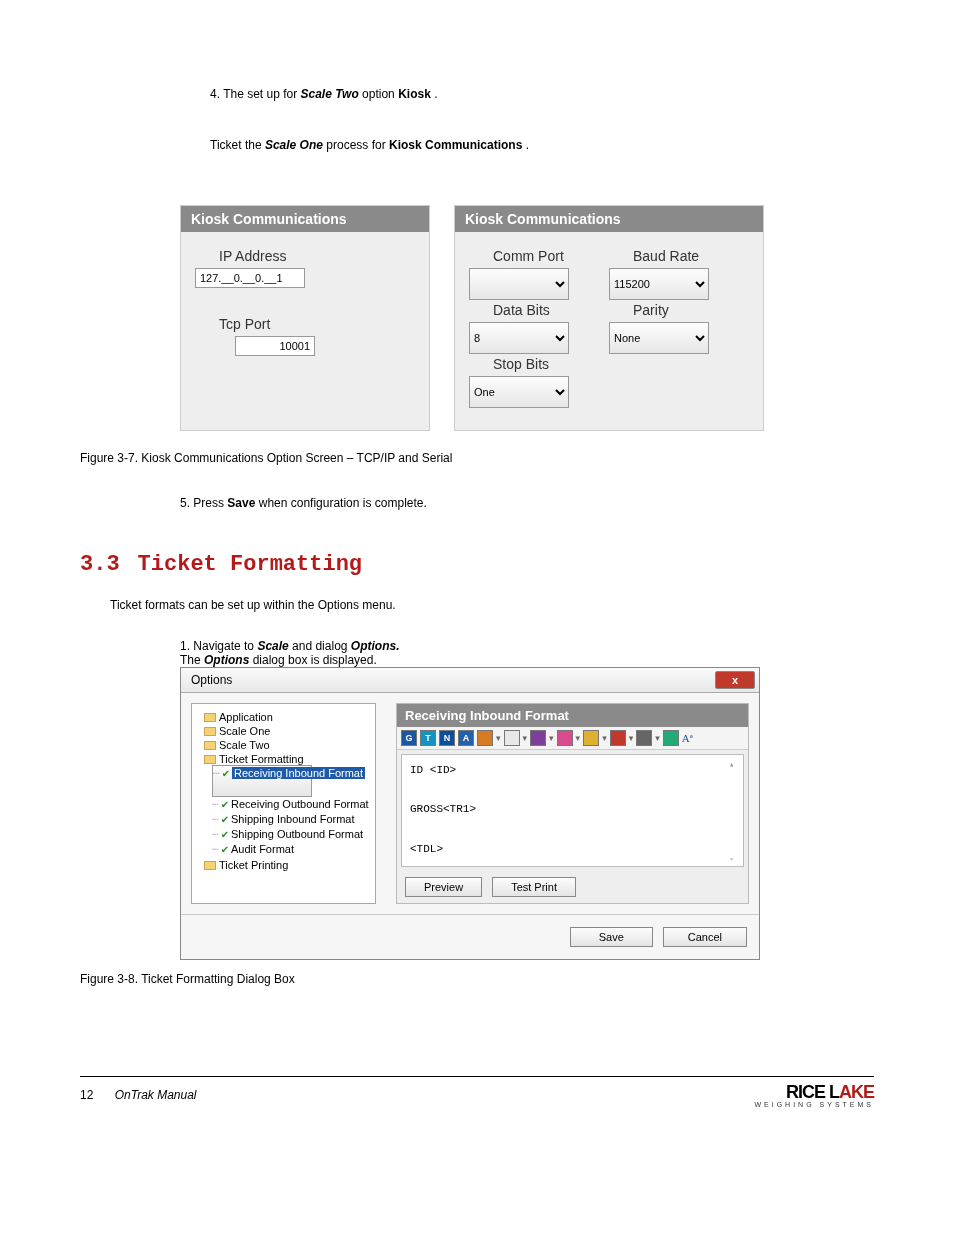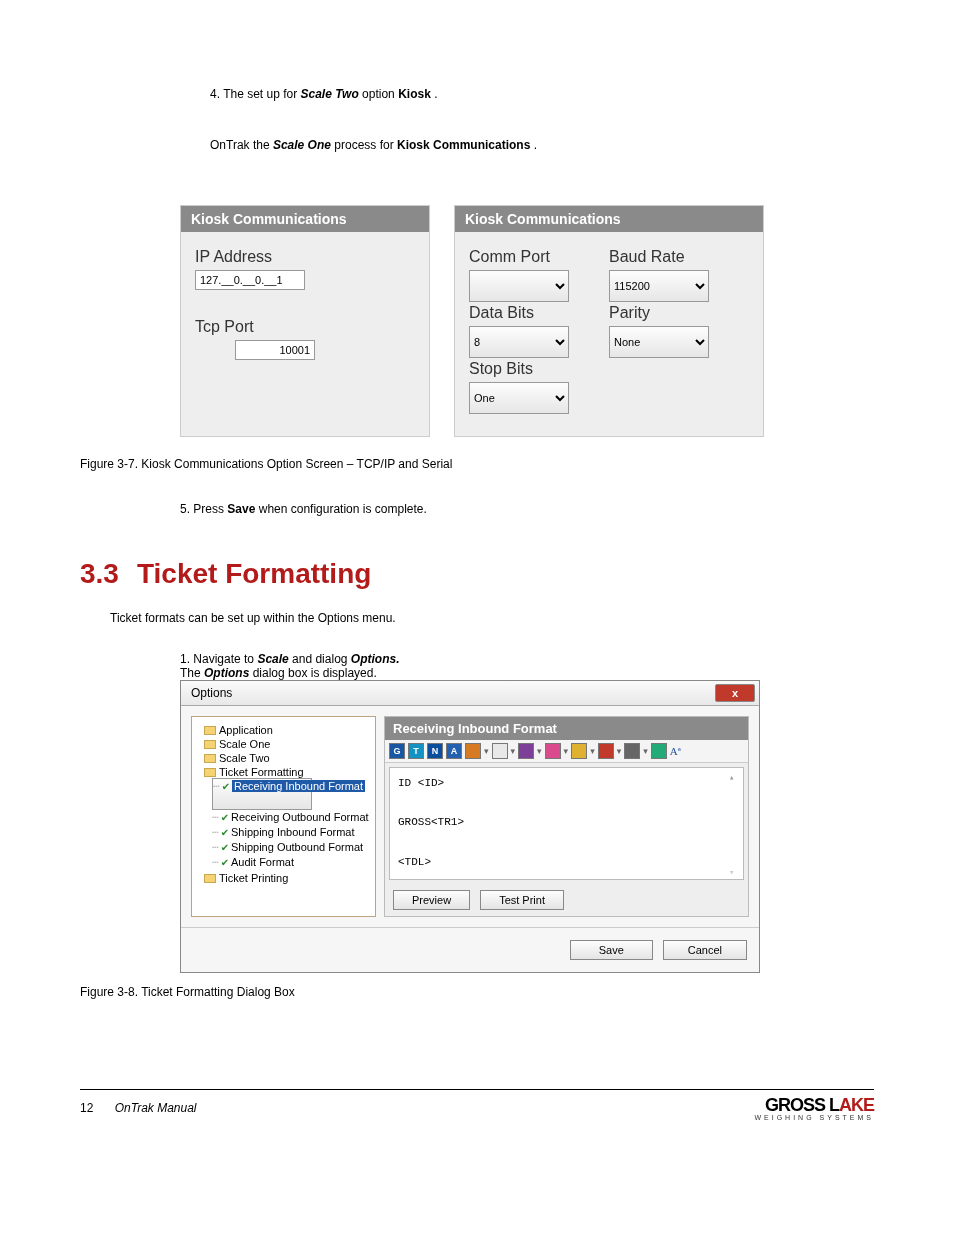--- a/index.html
+++ b/index.html
@@ -7,35 +7,35 @@
   .instr { margin: 6px 0 6px 30px; font-size: 12px; line-height: 1.45; }
   .instr-list { margin-left: 100px; }
   .bold { font-weight: bold; }
   .italic-bold { font-weight: bold; font-style: italic; }
 
   .panels-row { display: flex; gap: 24px; margin: 50px 0 20px 100px; }
   .panel { background: #eee; border: 1px solid #ccc; }
   .panel-head { background: #8a8a8a; color: #fff; font-weight: bold; padding: 5px 10px; font-size: 14px; font-family: "Segoe UI", Arial, sans-serif; }
   .panel-body { padding: 16px 14px 22px 14px; display: flex; flex-wrap: wrap; gap: 14px 40px; }
   .fld { display: flex; flex-direction: column; gap: 4px; }
-  .fld-lbl { font-size: 16px; color: #333; }
+  .fld-lbl { font-size: 14px; color: #333; margin-left: 24px; }
   .txt-input { width: 110px; height: 20px; font-size: 11px; padding: 1px 4px; border: 1px solid #999; background: #fff; }
   .txt-input.right { text-align: right; width: 80px; margin-left: 40px; }
   .sel { width: 100px; height: 32px; font-size: 11px; border: 1px solid #999; background: linear-gradient(#fdfdfd,#e6e6e6); }
   .fig-cap { font-size: 12px; text-align: left; margin: 12px 0 30px 0; }
 
-  .sec-title { margin: 40px 0 20px 0; font-family: Liberation Sans, sans-serif; font-weight: 900; color: #b31b1b; font-size: 28px; }
+  .sec-title { margin: 40px 0 20px 0; font-family: Liberation Mono, monospace; font-weight: 900; color: #b31b1b; font-size: 22px; }
   .sec-title .num { margin-right: 18px; }
 
   
   .dialog-wrap { margin-left: 100px; }
   .dialog { width: 580px; background: #f6f6f6; border: 1px solid #888; font-family: "Segoe UI", Tahoma, sans-serif; }
   .dlg-titlebar { display: flex; align-items: center; justify-content: space-between; background: linear-gradient(#fafafa,#e8e8e8); border-bottom: 1px solid #aaa; padding: 3px 4px 3px 10px; font-size: 12px; }
   .close-x { width: 40px; height: 18px; background: #c0392b; color: #fff; font-weight: bold; text-align: center; border: 1px solid #888; border-radius: 2px; font-size: 11px; line-height: 16px; }
-  .dlg-body { display: flex; padding: 10px; gap: 8px; }
+  .dlg-body { display: flex; padding: 10px; gap: 20px; }
   .tree { width: 185px; border: 1px solid #bda480; background: #fff; padding: 6px 4px; font-size: 11px; }
   .tree ul { list-style: none; padding-left: 8px; }
   .tree li { padding: 1px 0; white-space: nowrap; }
   .tree li.sel > .node-lbl { background: #1e5aa8; color: #fff; padding: 0 2px; }
   .fold-ico { display: inline-block; width: 12px; height: 9px; background: #f5d373; border: 1px solid #c9a650; margin-right: 3px; vertical-align: middle; }
   .check-ico { color: #2a8a2a; font-size: 10px; margin-right: 2px; }
   .dotted::before { content: "┄"; color: #aaa; margin-right: 2px; }
 
   .right-pane { flex: 1; background: #eee; border: 1px solid #bbb; display: flex; flex-direction: column; font-size: 11px; }
   .right-head { background: #8a8a8a; color: #fff; font-weight: bold; padding: 4px 8px; font-size: 13px; }
@@ -73,21 +73,21 @@
 
 <div class="instr-list">
   <p class="instr">
     <span>4. The set up for </span>
     <span class="italic-bold">Scale Two</span>
     <span> option </span>
     <span class="bold">Kiosk</span>
     <span>.</span>
   </p>
   <p class="instr" style="margin-top:34px;">
-    <span>OnTrak the </span>
+    <span>Ticket the </span>
     <span class="italic-bold">Scale One</span>
     <span> process for </span>
     <span class="bold">Kiosk Communications</span>
     <span>.</span>
   </p>
 </div>
 
 <div class="panels-row">
   <div class="panel" style="width:250px;">
     <div class="panel-head">Kiosk Communications</div>
@@ -225,16 +225,16 @@
 </div>
 
 <p class="fig-cap">Figure 3-8. Ticket Formatting Dialog Box</p>
 
 <div class="page-foot">
   <div class="left">
     <span class="pn">12</span>
     <span class="man">OnTrak Manual</span>
   </div>
   <div class="rl-logo">
-    <div class="rl-main"><span>GROSS L</span><span class="red">AKE</span></div>
+    <div class="rl-main"><span>RICE L</span><span class="red">AKE</span></div>
     <div class="rl-sub">WEIGHING SYSTEMS</div>
   </div>
 </div>
 
 </body></html>

